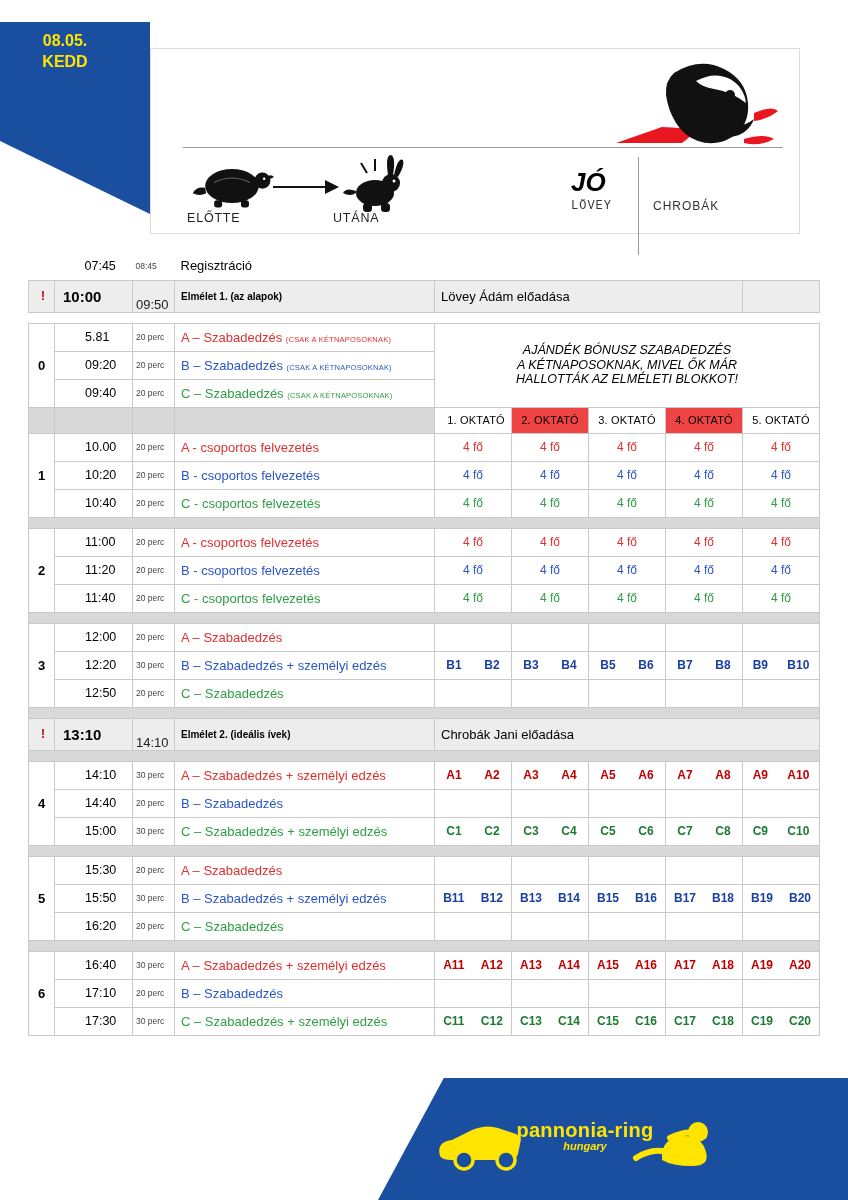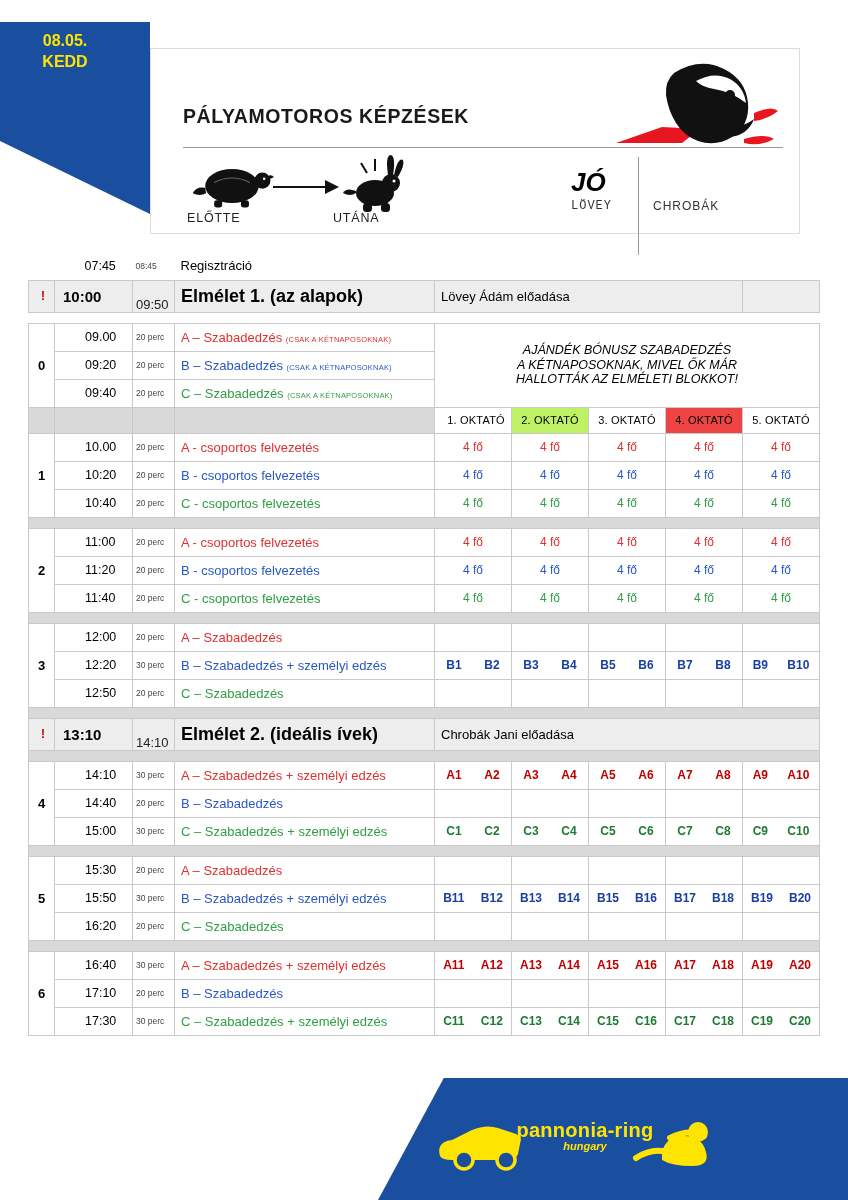--- a/index.html
+++ b/index.html
@@ -78,21 +78,21 @@
   col.c-i    { width: 77px; }
 
   .cell { padding: 0 6px; }
   .blk { text-align:center; font-weight:bold; font-size:13px; }
   .time { padding-left: 30px; font-size: 12.5px; }
   .time-b { padding-left: 8px; font-size: 15px; font-weight: bold; }
   .bang { color:#c00000; font-weight:bold; padding-right:3px; }
   .min { font-size: 8.5px; color:#444; padding-left:3px; }
   .min-b { font-size: 13px; color:#222; padding-left:3px;margin-top:16px; }
   .desc { font-size: 13px; }
-  .desc-b { font-size: 18px; font-weight: bold; padding-left:6px; }
+  .desc-b { font-size: 10px; font-weight: bold; padding-left:6px; }
   .small-caps { font-size: 7.5px; letter-spacing:.2px; }
   .ctr { text-align:center; }
 
   .red   { color:#e03030; }
   .blue  { color:#2a56c6; }
   .green { color:#2f9e44; }
   .redd  { color:#c00000; }
   .blued { color:#1a3fa0; }
   .greend{ color:#1e7a33; }
 
@@ -125,21 +125,20 @@
 
 <div class="header">
 
   <div class="blue-flag"></div>
   <div class="blue-flag-text">
     <div>08.05.</div>
     <div>KEDD</div>
   </div>
 
   <div class="banner">
-    <div class="banner-title">PÁLYAMOTOROS KÉPZÉSEK</div>
     <div class="banner-rule"></div>
     <div class="vrule"></div>
 
     <div class="icon-turtle">
       <svg viewBox="0 0 100 56" width="90" height="50">
         <ellipse cx="50" cy="28" rx="30" ry="19" fill="#111"></ellipse>
         <path d="M20 30 q-10 -2 -14 6 q8 4 15 0 z" fill="#111"></path>
         <circle cx="84" cy="22" r="9" fill="#111"></circle>
         <path d="M88 18 q6 -4 9 0 q-4 3 -9 2 z" fill="#111"></path>
         <circle cx="86" cy="20" r="1.4" fill="#fff"></circle>
@@ -243,21 +242,21 @@
 
   <tr class="thin">
     <td class="nob" colspan="9"></td>
   </tr>
 
   <tr>
     <td rowspan="3">
       <div class="cell blk">0</div>
     </td>
     <td>
-            <div class="cell time">09.00</div>
+            <div class="cell time">5.81</div>
           </td>
     <td>
             <div class="cell min">20 perc</div>
           </td>
     <td>
       <div class="cell desc red">
         <span>A – Szabadedzés</span>
         <span class="small-caps">(CSAK A KÉTNAPOSOKNAK)</span>
       </div>
     </td>
@@ -299,21 +298,21 @@
   </tr>
 
   <tr class="gray">
     <td></td>
     <td></td>
     <td></td>
     <td></td>
     <td style="background:#fff; height:26px;padding-left:6px;">
             <div class="oktato">1. OKTATÓ</div>
           </td>
-    <td style="background:#bef264;">
+    <td style="background:#ef4444;">
             <div class="oktato">2. OKTATÓ</div>
           </td>
     <td style="background:#fff;">
             <div class="oktato">3. OKTATÓ</div>
           </td>
     <td style="background:#ef4444;">
             <div class="oktato">4. OKTATÓ</div>
           </td>
     <td style="background:#fff;">
             <div class="oktato">5. OKTATÓ</div>

